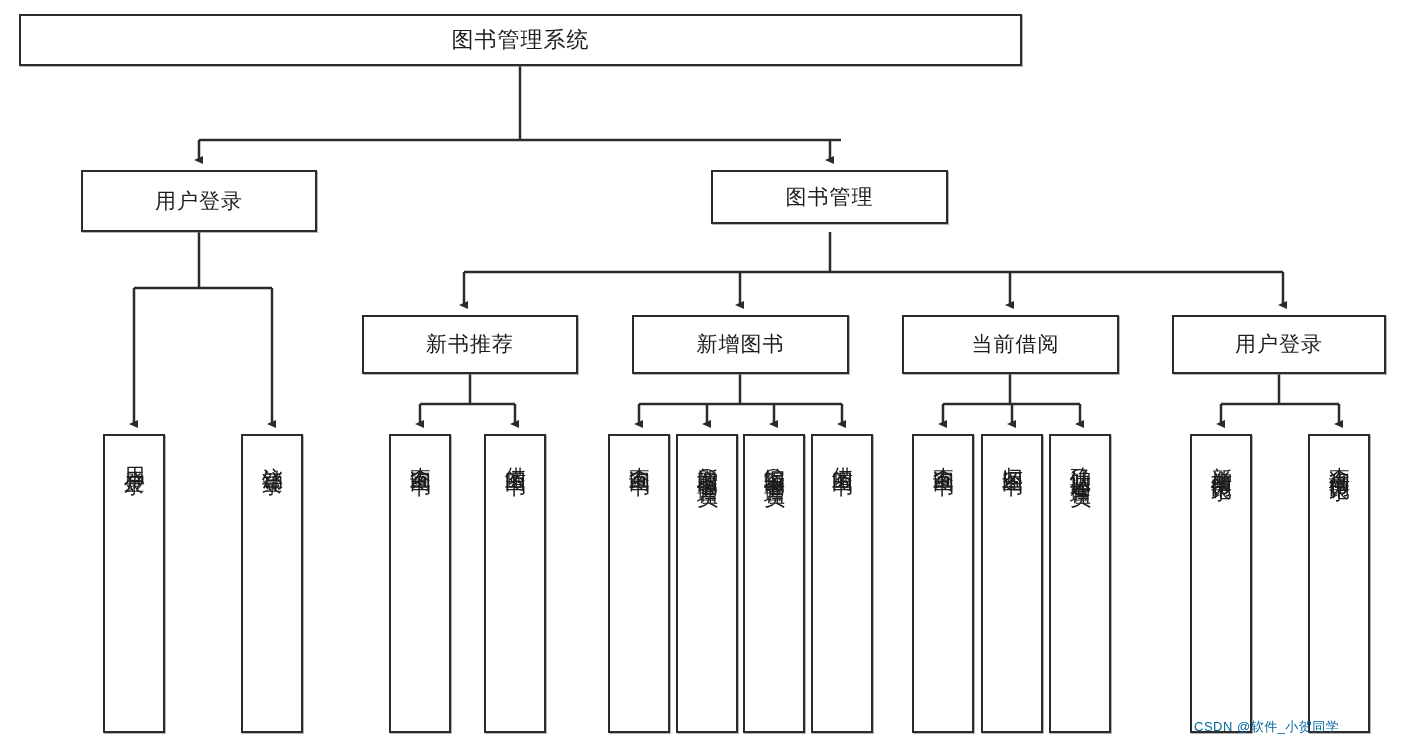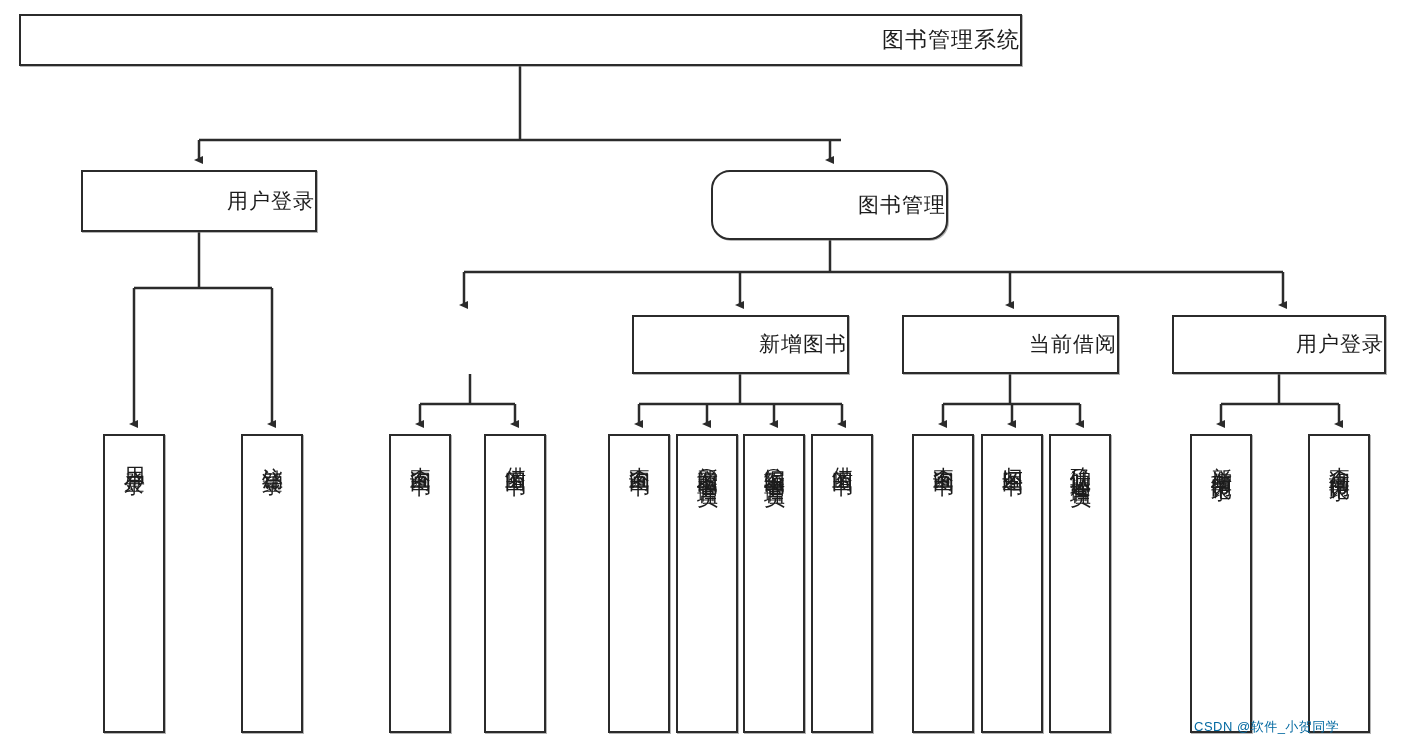--- a/index.html
+++ b/index.html
@@ -26,21 +26,21 @@
     height: 747px;
     pointer-events: none;
   }
   .node {
     position: absolute;
     box-sizing: border-box;
     border: 2px solid #2b2b2b;
     background: #ffffff;
     display: flex;
     align-items: center;
-    justify-content: flex-end;
+    justify-content: center;
     box-shadow: 1px 1px 0 rgba(120,120,120,0.55);
   }
   .node .label {
     font-size: 21px;
     line-height: 1.15;
     letter-spacing: 1px;
     color: #1c1c1c;
     text-align: center;
     white-space: nowrap;
   }
@@ -121,24 +121,27 @@
     </g>
   </svg>
 
   <div class="node root" style="left:19px; top:14px; width:1003px; height:52px;">
     <span class="label">图书管理系统</span>
   </div>
 
   <div class="node" style="left:81px; top:170px; width:236px; height:62px;">
     <span class="label">用户登录</span>
   </div>
-  <div class="node" style="left:711px; top:170px; width:237px; height:70px;border-radius:19px;">
+  <div class="node" style="left:711px; top:170px; width:237px; height:54px;">
     <span class="label">图书管理</span>
   </div>
 
+  <div class="node" style="left:362px; top:315px; width:216px; height:59px;">
+    <span class="label">新书推荐</span>
+  </div>
   <div class="node" style="left:632px; top:315px; width:217px; height:59px;">
     <span class="label">新增图书</span>
   </div>
   <div class="node" style="left:902px; top:315px; width:217px; height:59px;padding-left:10px;">
     <span class="label">当前借阅</span>
   </div>
   <div class="node" style="left:1172px; top:315px; width:214px; height:59px;">
     <span class="label">用户登录</span>
   </div>
 

